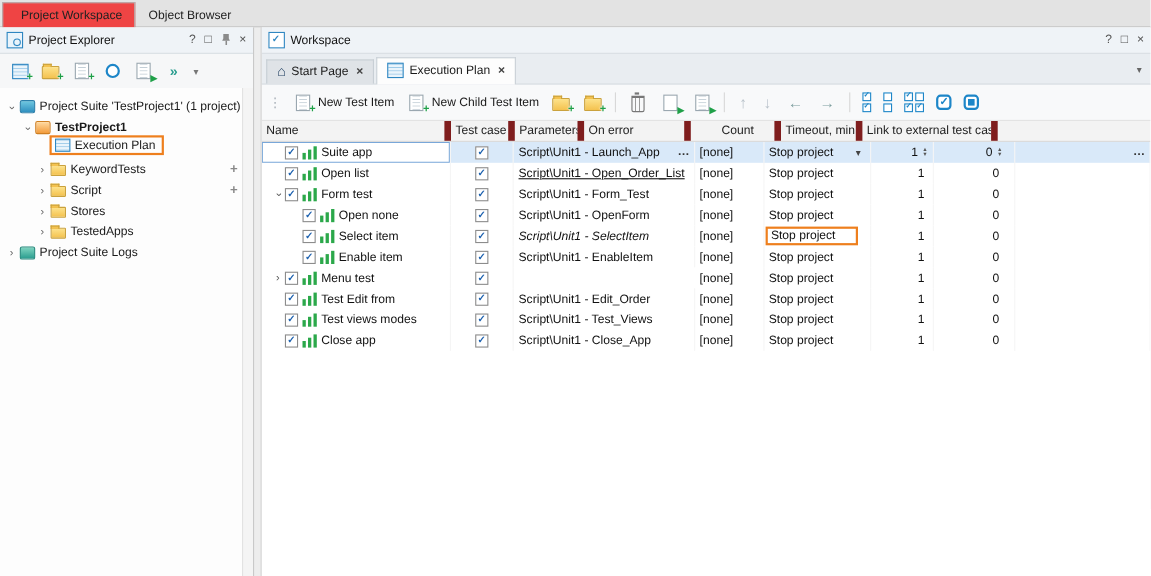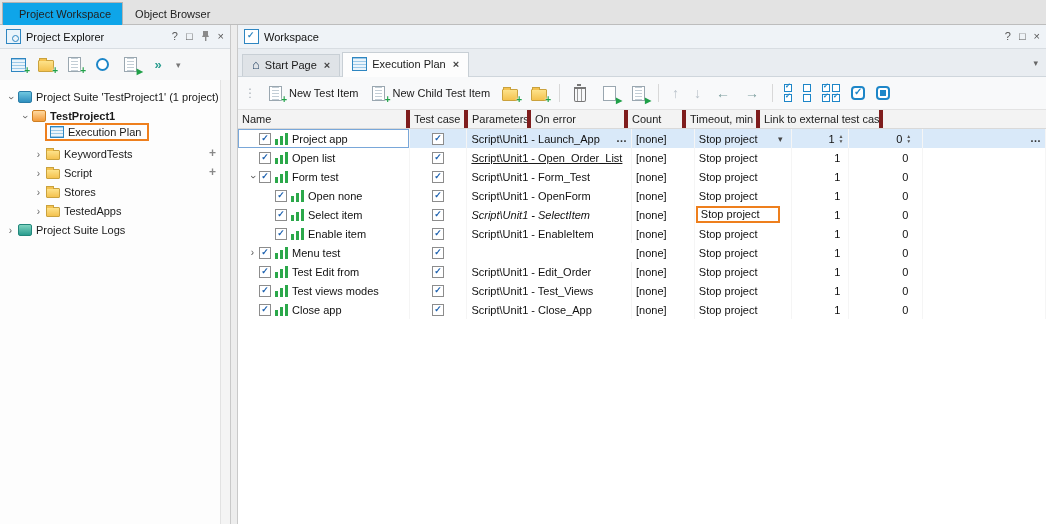--- a/index.html
+++ b/index.html
@@ -2,21 +2,21 @@
 <html><head>
 <meta charset="utf-8">
 <style>
   html,body{margin:0;padding:0;background:#fff;}
   body{width:1046px;height:524px;overflow:hidden;font-family:"Liberation Sans",sans-serif;font-size:11px;color:#1a1a1a;}
   .app{width:1046px;height:524px;position:relative;background:#f2f2f2;overflow:hidden;}
 
   
   .app-tabs{height:25px;background:#e3e3e3;border-bottom:1px solid #bdbdbd;display:flex;align-items:stretch;padding-left:2px;box-sizing:border-box;}
   .app-tab{padding:5px 11px 3px;margin-top:2px;font-size:11px;color:#222;border:1px solid transparent;border-bottom:none;cursor:default;}
-  .app-tab.active{background:#0ea5e9;border-color:#b3b3b3;margin-bottom:-1px;padding-left:16px;}
+  .app-tab.active{background:#ef4444;border-color:#b3b3b3;margin-bottom:-1px;padding-left:16px;}
 
   .main{display:flex;height:518px;border-radius:15px;}
 
   
   .left-panel{width:230px;display:flex;flex-direction:column;background:#fbfbfb;position:relative;box-sizing:border-box;}
   .splitter{width:6px;background:#ededed;border-left:1px solid #c9c9c9;border-right:1px solid #c9c9c9;cursor:col-resize;}
   .right-panel{flex:1;display:flex;flex-direction:column;background:#fff;min-width:0;}
 
   .panel-header{height:23px;flex:0 0 23px;display:flex;align-items:center;gap:5px;padding:0 6px;background:#eff3f7;border-bottom:1px solid #d8dde2;}
   .ph-title{font-size:11px;color:#111;}
@@ -84,21 +84,21 @@
   .mcbrow{display:flex;gap:2px;}
   .mcb{width:8px;height:8px;border:1px solid #1d86c8;background:#fff;position:relative;box-sizing:border-box;}
   .mcb.on::after{content:"✓";position:absolute;top:-3px;left:0;font-size:7px;color:#1d86c8;font-weight:bold;}
   .rnd{width:14px;height:14px;border:2px solid #1d86c8;border-radius:4px;box-sizing:border-box;position:relative;background:#fff;}
   .rnd.chk::after{content:"✓";position:absolute;top:-2px;left:1px;font-size:10px;font-weight:bold;color:#1d86c8;}
   .rnd.sq::after{content:"";position:absolute;inset:2px;background:#1d86c8;}
 
   
   .grid{flex:1;background:#fff;overflow:hidden;display:flex;flex-direction:column;}
   .grid-header{display:flex;height:19px;flex:0 0 19px;background:#f3f3f3;border-bottom:1px solid #d9d9d9;box-sizing:border-box;}
-  .gh-cell{box-sizing:border-box;border-right:4px solid #7f1d1d;padding:3px 2px 4px 4px;font-size:11px;color:#222;overflow:hidden;white-space:nowrap;}
+  .gh-cell{box-sizing:border-box;border-right:6px solid #7f1d1d;padding:3px 2px 4px 4px;font-size:11px;color:#222;overflow:hidden;white-space:nowrap;}
   .grid-body{flex:1;overflow:hidden;}
   .g-row{display:flex;height:19px;align-items:stretch;}
   .g-row.selected{background:#d9e9f9;}
   .g-cell{box-sizing:border-box;display:flex;align-items:center;padding-left:4px;overflow:hidden;white-space:nowrap;border-right:1px solid #f5f5f5;}
   .name-cell{padding-left:8px;}
   .selected .name-cell{background:#fff;box-shadow:inset 0 0 0 1px #79a7d9;}
   .g-indent{flex:0 0 auto;}
   .g-expander{width:13px;flex:0 0 13px;text-align:center;color:#555;font-size:10px;line-height:10px;}
   .g-expander.down{transform:rotate(90deg);}
   .cb{width:12px;height:12px;flex:0 0 12px;border:1px solid #8c8c8c;background:#fff;display:inline-flex;align-items:center;justify-content:center;font-size:9px;line-height:9px;color:#1a5fae;font-weight:bold;margin-right:4px;box-sizing:border-box;}
@@ -361,32 +361,32 @@
             <span class="rnd sq"></span>
           </span>
       </div>
 
       <div class="grid">
         <div class="grid-header" id="grid-header">
             <div class="gh-cell" style="width: 172px;">Name</div>
             <div class="gh-cell" style="width: 58px;">Test case</div>
             <div class="gh-cell" style="width: 63px;">Parameters</div>
             <div class="gh-cell" style="width: 97px;">On error</div>
-            <div class="gh-cell" style="width: 58px;">Count</div>
+            <div class="gh-cell" style="width: 58px; margin-left: 24px;">Count</div>
             <div class="gh-cell" style="width: 74px;">Timeout, min</div>
             <div class="gh-cell" style="width: 123px;">Link to external test case</div>
           </div>
         <div class="grid-body" id="grid-body">
             <div class="g-row selected">
               <div class="g-cell name-cell" style="width: 172px;">
                 <span class="g-indent" style="width: 0px;"></span>
                 <span class="g-expander"></span>
                 <span class="cb">✓</span>
                 <span class="ti-icon"></span>
-                <span class="g-name">Project app</span>
+                <span class="g-name">Suite app</span>
               </div>
               <div class="g-cell tc-cell" style="width: 58px;">
                 <span class="cb">✓</span>
               </div>
               <div class="g-cell" style="width: 165px;">
                 <span class="g-text">Script\Unit1 - Launch_App</span>
                 <span class="ellipsis-btn">…</span>
               </div>
               <div class="g-cell" style="width: 63px;">
                 <span class="g-text">[none]</span>

